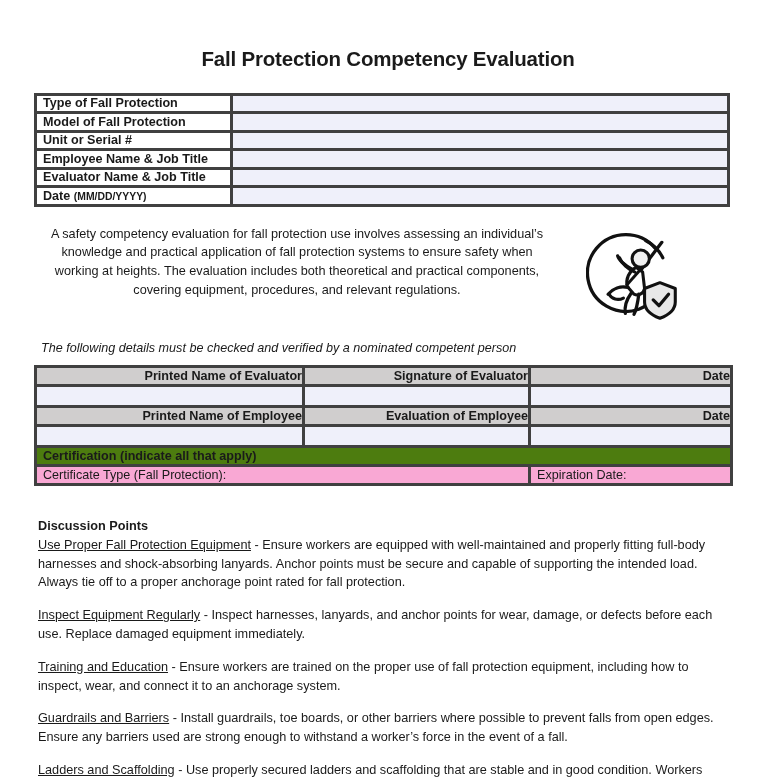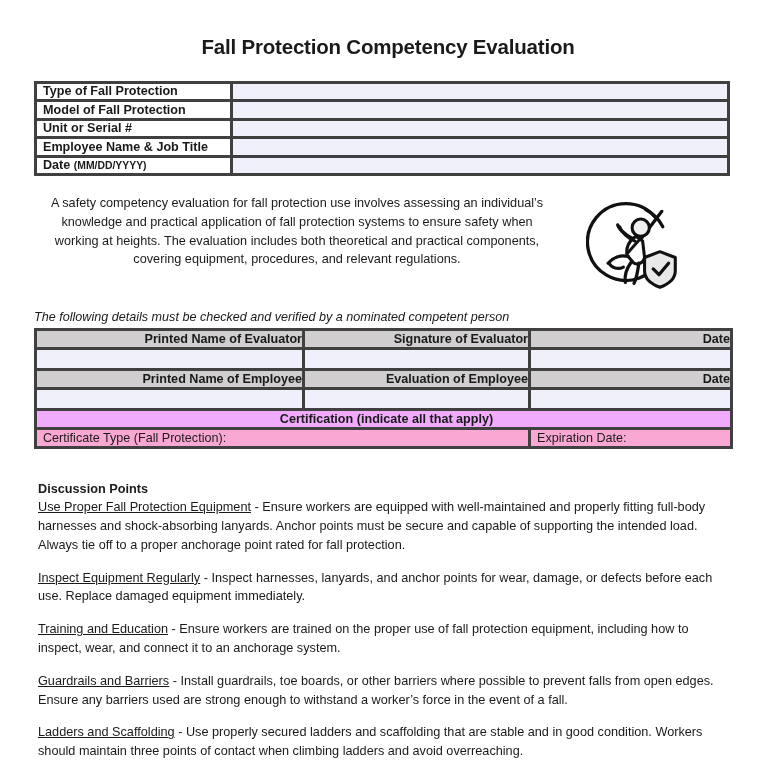--- a/index.html
+++ b/index.html
@@ -4,21 +4,21 @@
 <style>
   * { box-sizing: border-box; }
   html, body {
     margin: 0; padding: 0;
     width: 776px; height: 782px;
     background: #ffffff;
     font-family: "Liberation Sans", sans-serif;
     color: #1a1a1a;
     overflow: hidden;
   }
-  .page { position: relative; width: 776px; height: 762px; padding: 0 34px; }
+  .page { position: relative; width: 776px; height: 762px; padding: 12px 34px; }
 
   
   .doc-title {
     text-align: center;
     font-size: 20.5px;
     font-weight: bold;
     letter-spacing: -0.2px;
     color: #1a1a1a;
     margin: 0;
     padding-top: 35px;
@@ -44,21 +44,21 @@
     background: #ffffff;
     white-space: nowrap;
   }
   .info-table td.lbl .sub { font-size: 10.4px; font-weight: bold; }
   .info-table td.fill { background: #eff0fa; }
 
   
   .caption {
     font-size: 12.6px;
     font-style: italic;
-    margin: 0;
+    margin: 7px;
     padding-bottom: 2px;
     line-height: 1.25;
   }
 
   
   .intro-wrap {
     display: flex;
     align-items: flex-start;
     margin-top: 18px;
     margin-bottom: 14px;
@@ -79,23 +79,23 @@
     vertical-align: middle;
   }
   .sig-table td.hdr {
     background: #d0cece;
     font-weight: bold;
     text-align: right;
     height: 19px;
   }
   .sig-table td.blank { background: #eff0fa; height: 21px; }
   .sig-table td.section {
-    background: #f0abfc;
-    font-weight: bold;
-    text-align: center;
+    background: #4d7c0f;
+    font-weight: bold;
+    text-align: left;
     padding-left: 6px;
     height: 19px;
   }
   .sig-table td.cert {
     background: #f9a8d4;
     text-align: left;
     padding-left: 6px;
     height: 19px;
   }
 
@@ -132,20 +132,24 @@
       <tr>
         <td class="lbl"><span>Model of Fall Protection</span></td>
         <td class="fill"></td>
       </tr>
       <tr>
         <td class="lbl"><span>Unit or Serial #</span></td>
         <td class="fill"></td>
       </tr>
       <tr>
         <td class="lbl"><span>Employee Name &amp; Job Title</span></td>
+        <td class="fill"></td>
+      </tr>
+      <tr>
+        <td class="lbl"><span>Evaluator Name &amp; Job Title</span></td>
         <td class="fill"></td>
       </tr>
       <tr>
         <td class="lbl"><span>Date </span><span class="sub">(MM/DD/YYYY)</span></td>
         <td class="fill"></td>
       </tr>
     </tbody>
   </table>
 
   <div class="intro-wrap">

